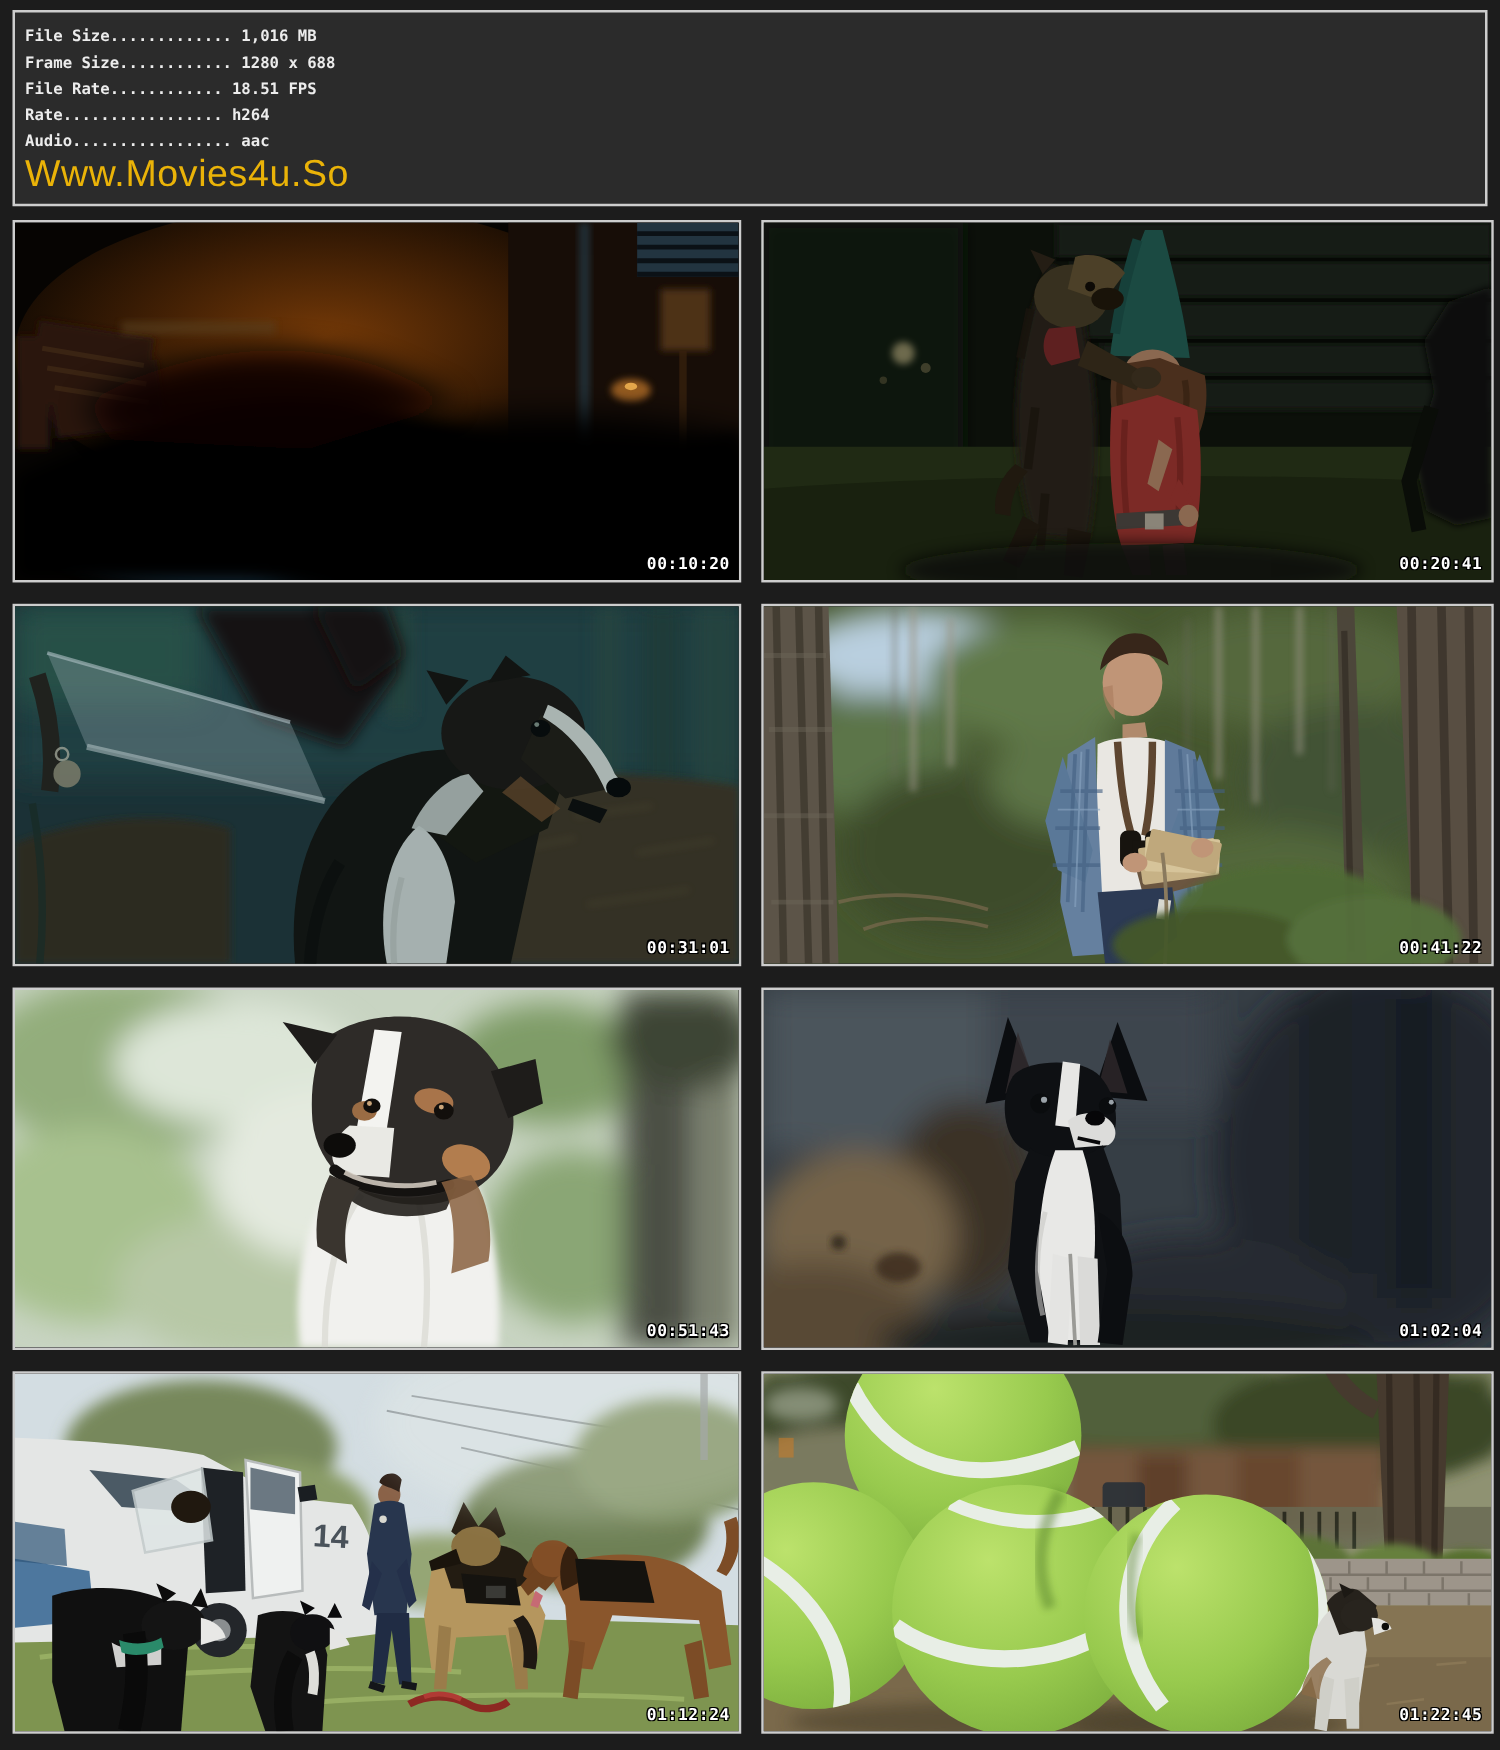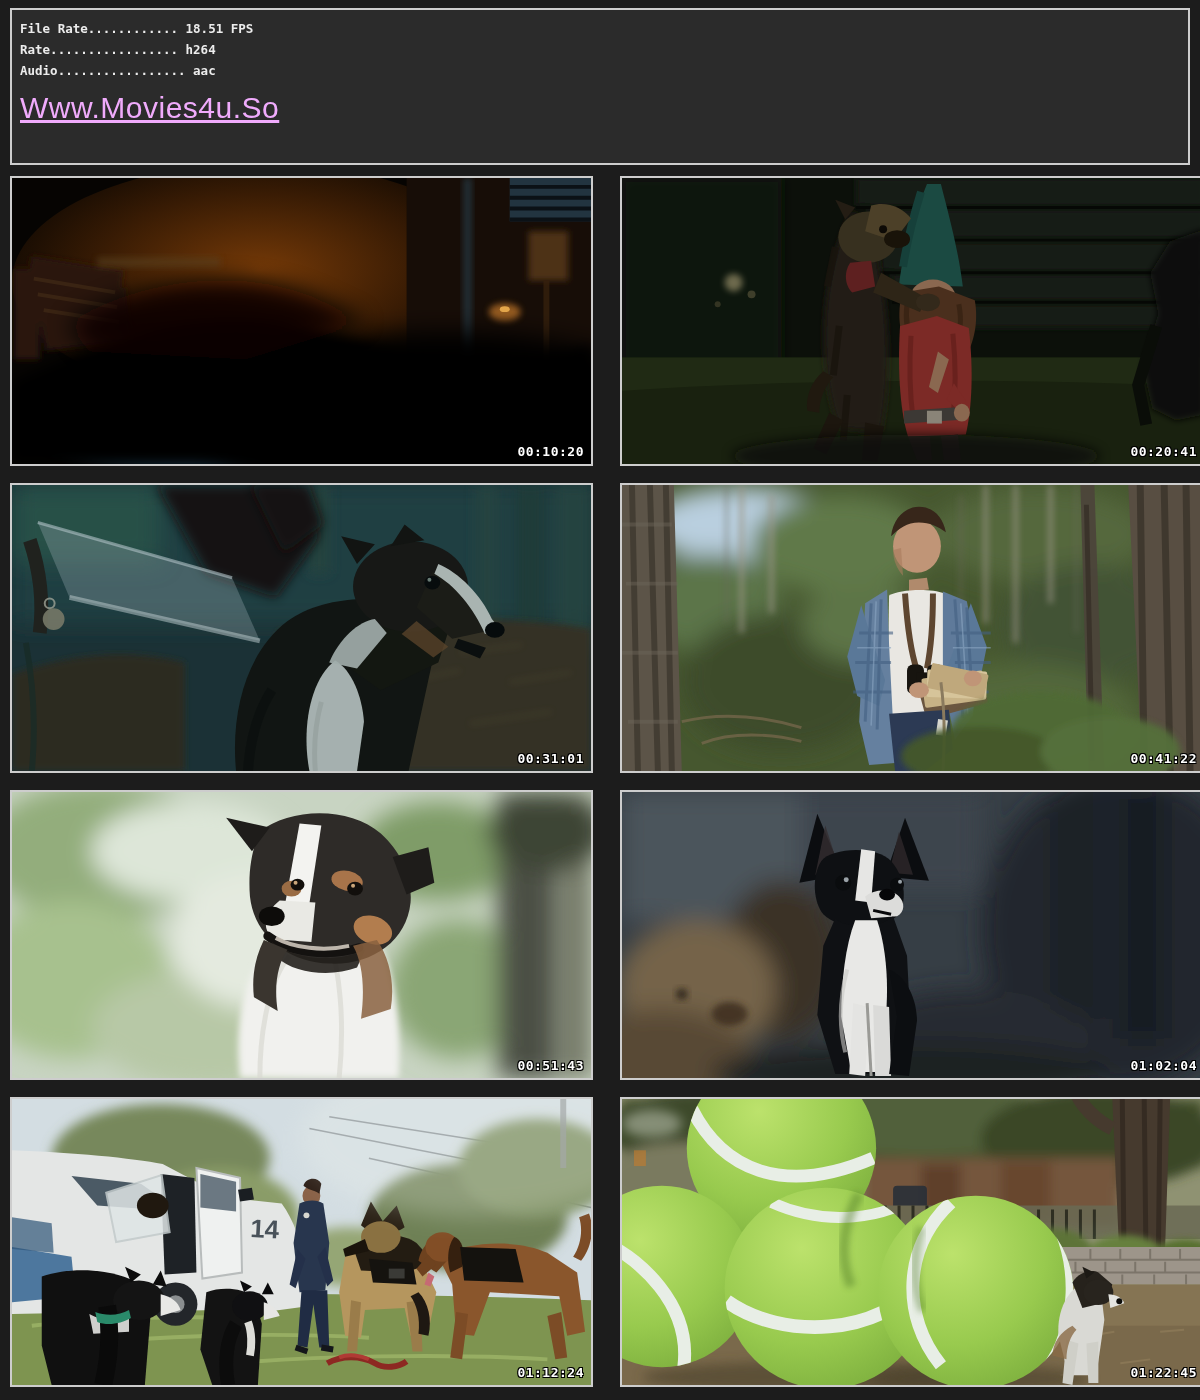--- a/index.html
+++ b/index.html
@@ -1,22 +1,22 @@
 <!DOCTYPE html>
 <html><head>
 <meta charset="utf-8">
 <style>
   html,body{margin:0;padding:0;background:#1c1c1c;}
   body{width:1200px;height:1400px;overflow:hidden;font-family:"DejaVu Sans Mono",monospace;}
   .sheet{padding:8px 10px 0;}
   .info-box{box-sizing:border-box;width:1180px;height:157px;background:#2b2b2b;border:2px solid #cdcdcd;padding:8px 0 0 8px;}
   .info-row{font:bold 12.5px/21px "DejaVu Sans Mono","Liberation Mono",monospace;color:#ececec;white-space:pre;}
   .info-row .val{margin-left:1ch;}
-  .watermark{font:400 30px/31px "Liberation Sans",sans-serif;color:#f0abfc;margin-top:11px;letter-spacing:.5px;text-decoration:underline;}
-  .grid{margin-top:11px;display:grid;grid-template-columns:583px 586px;grid-auto-rows:290px;gap:17px 27px;border-radius:30px;}
+  .watermark{font:400 30px/31px "Liberation Sans",sans-serif;color:#eab308;margin-top:1px;letter-spacing:.5px;}
+  .grid{margin-top:11px;display:grid;grid-template-columns:583px 586px;grid-auto-rows:290px;gap:17px 16px;border-radius:30px;}
   .thumb{position:relative;margin:0;box-sizing:border-box;border:2px solid #cdcdcd;background:#000;overflow:hidden;}
   .thumb svg{width:100%;height:100%;display:block;}
   .ts{position:absolute;right:7px;bottom:5px;font:bold 13px "DejaVu Sans Mono","Liberation Mono",monospace;color:#fff;letter-spacing:.5px;
       text-shadow:-1px -1px 0 #000,1px -1px 0 #000,-1px 1px 0 #000,1px 1px 0 #000;}
 </style>
 </head>
 <body>
 
 <svg width="0" height="0" style="position:absolute" aria-hidden="true">
   <defs>
@@ -50,20 +50,22 @@
       </clipPath>
     <clipPath id="cb4">
         <circle cx="355" cy="196" r="98"></circle>
       </clipPath>
   </defs>
 </svg>
 
 <div class="sheet">
 
   <div class="info-box">
+    <div class="info-row"><span>File Size</span><span>.............</span><span class="val">1,016 MB</span></div>
+    <div class="info-row"><span>Frame Size</span><span>............</span><span class="val">1280 x 688</span></div>
     <div class="info-row"><span>File Rate</span><span>............</span><span class="val">18.51 FPS</span></div>
     <div class="info-row"><span>Rate</span><span>.................</span><span class="val">h264</span></div>
     <div class="info-row"><span>Audio</span><span>.................</span><span class="val">aac</span></div>
     <div class="watermark">Www.Movies4u.So</div>
   </div>
 
   <div class="grid">
 
     <figure class="thumb">
       <svg viewBox="0 0 584 290" preserveAspectRatio="none">

